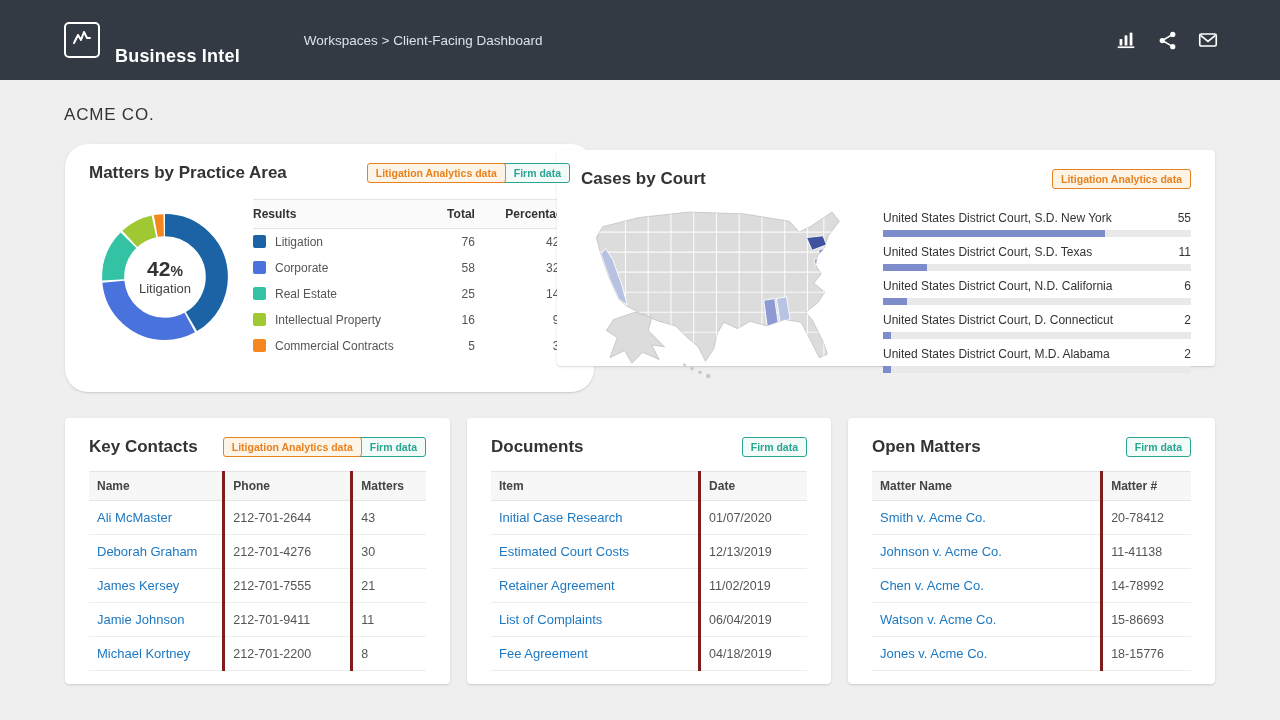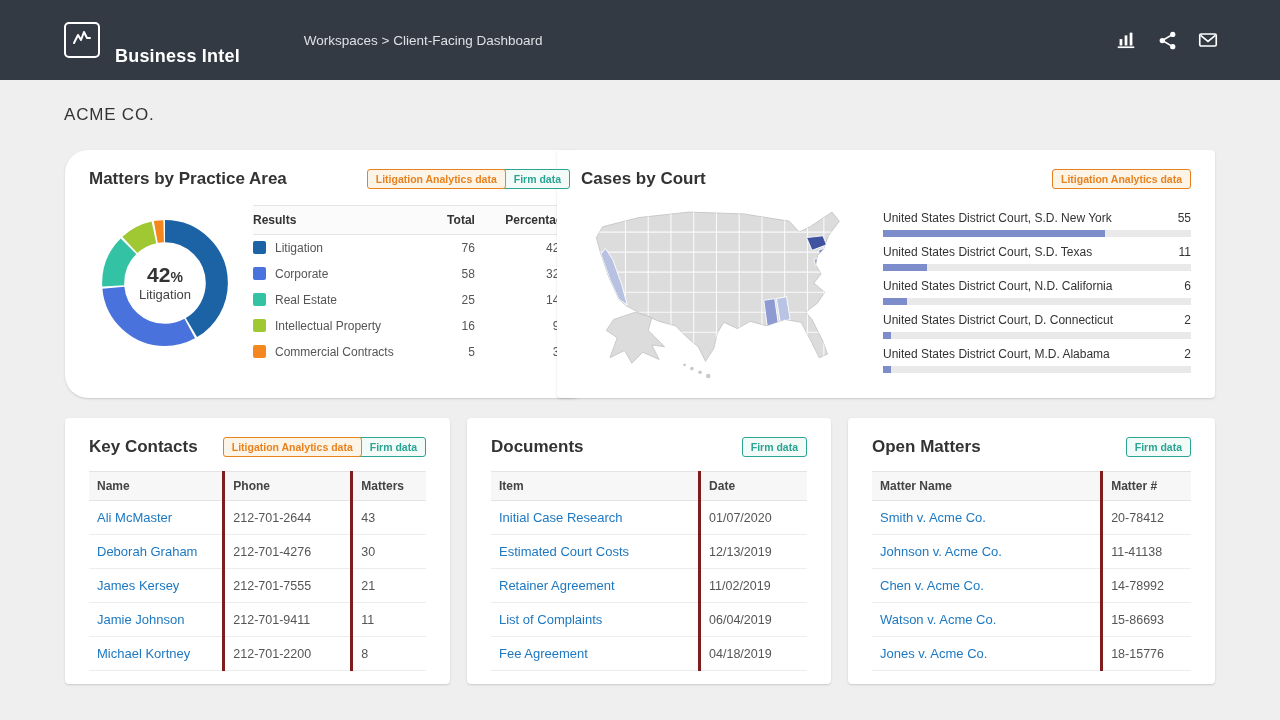--- a/index.html
+++ b/index.html
@@ -28,38 +28,38 @@
   .badges { display:flex; align-items:center; }
   .badge { font-size:10.5px; font-weight:700; padding:3px 8px; border-radius:3px;
            border:1px solid; white-space:nowrap; }
   .badge.orange { color:var(--badge-orange,#e8821e); border-color:var(--badge-orange,#e8821e);
                   background:#fdf4e8; position:relative; z-index:2; }
   .badge.teal { color:var(--badge-teal,#2aa493); border-color:var(--badge-teal,#2aa493);
                 background:#f3fbf9; margin-left:-5px; padding-left:12px; z-index:1; }
   .badge.teal.solo { margin-left:0; padding-left:8px; }
 
   
-  .card-practice { left:65px; top:150px; width:529px; height:248px;border-radius:23px; }
+  .card-practice { left:65px; top:144px; width:529px; height:248px;border-radius:23px; }
   .pa-content { display:flex; padding:2px 24px 0 24px; }
   .donut-wrap { width:144px; height:144px; position:relative; margin:8px 16px 0 4px; flex:none; }
   .donut-center { position:absolute; inset:0; display:flex; flex-direction:column;
                   align-items:center; justify-content:center; pointer-events:none; }
   .donut-value { font-size:21px; font-weight:700; color:#333; line-height:1.05; }
   .donut-unit { font-size:14px; font-weight:700; }
   .donut-label { font-size:13px; color:#444; margin-top:1px; }
   .pa-table { flex:1; border-collapse:collapse; font-size:12px; margin-top:2px; align-self:flex-start; width:100%; }
   .pa-table th { font-size:12px; color:#333; font-weight:700; padding:7px 0;
                  border-top:1px solid #e5e5e5; border-bottom:1px solid #e5e5e5; background:#fbfbfb; }
   .pa-table td { padding:6px 0; color:#555; }
   .al { text-align:left; } .ar { text-align:right; }
   .swatch { display:inline-block; width:13px; height:13px; border-radius:2px;
             margin-right:9px; vertical-align:-2px; }
 
   
-  .card-courts { left:557px; top:150px; width:658px; height:248px; }
+  .card-courts { left:557px; top:150px; width:658px; height:216px; }
   .cbc-content { display:flex; padding:0 24px; }
   .map-wrap { flex:none; margin-top:2px; }
   .court-bars { flex:1; margin-left:22px; margin-top:10px; }
   .court-row { margin-bottom:5px; }
   .court-top { display:flex; justify-content:space-between; align-items:center; }
   .court-name { font-size:12px; color:#333; }
   .court-value { font-size:12px; color:#333; }
   .court-track { height:7px; background:var(--bar-track,#e9e9e9); margin-top:5px; margin-bottom:8px; }
   .court-fill { height:100%; background:var(--bar-color,#7d8ccb); }
 

